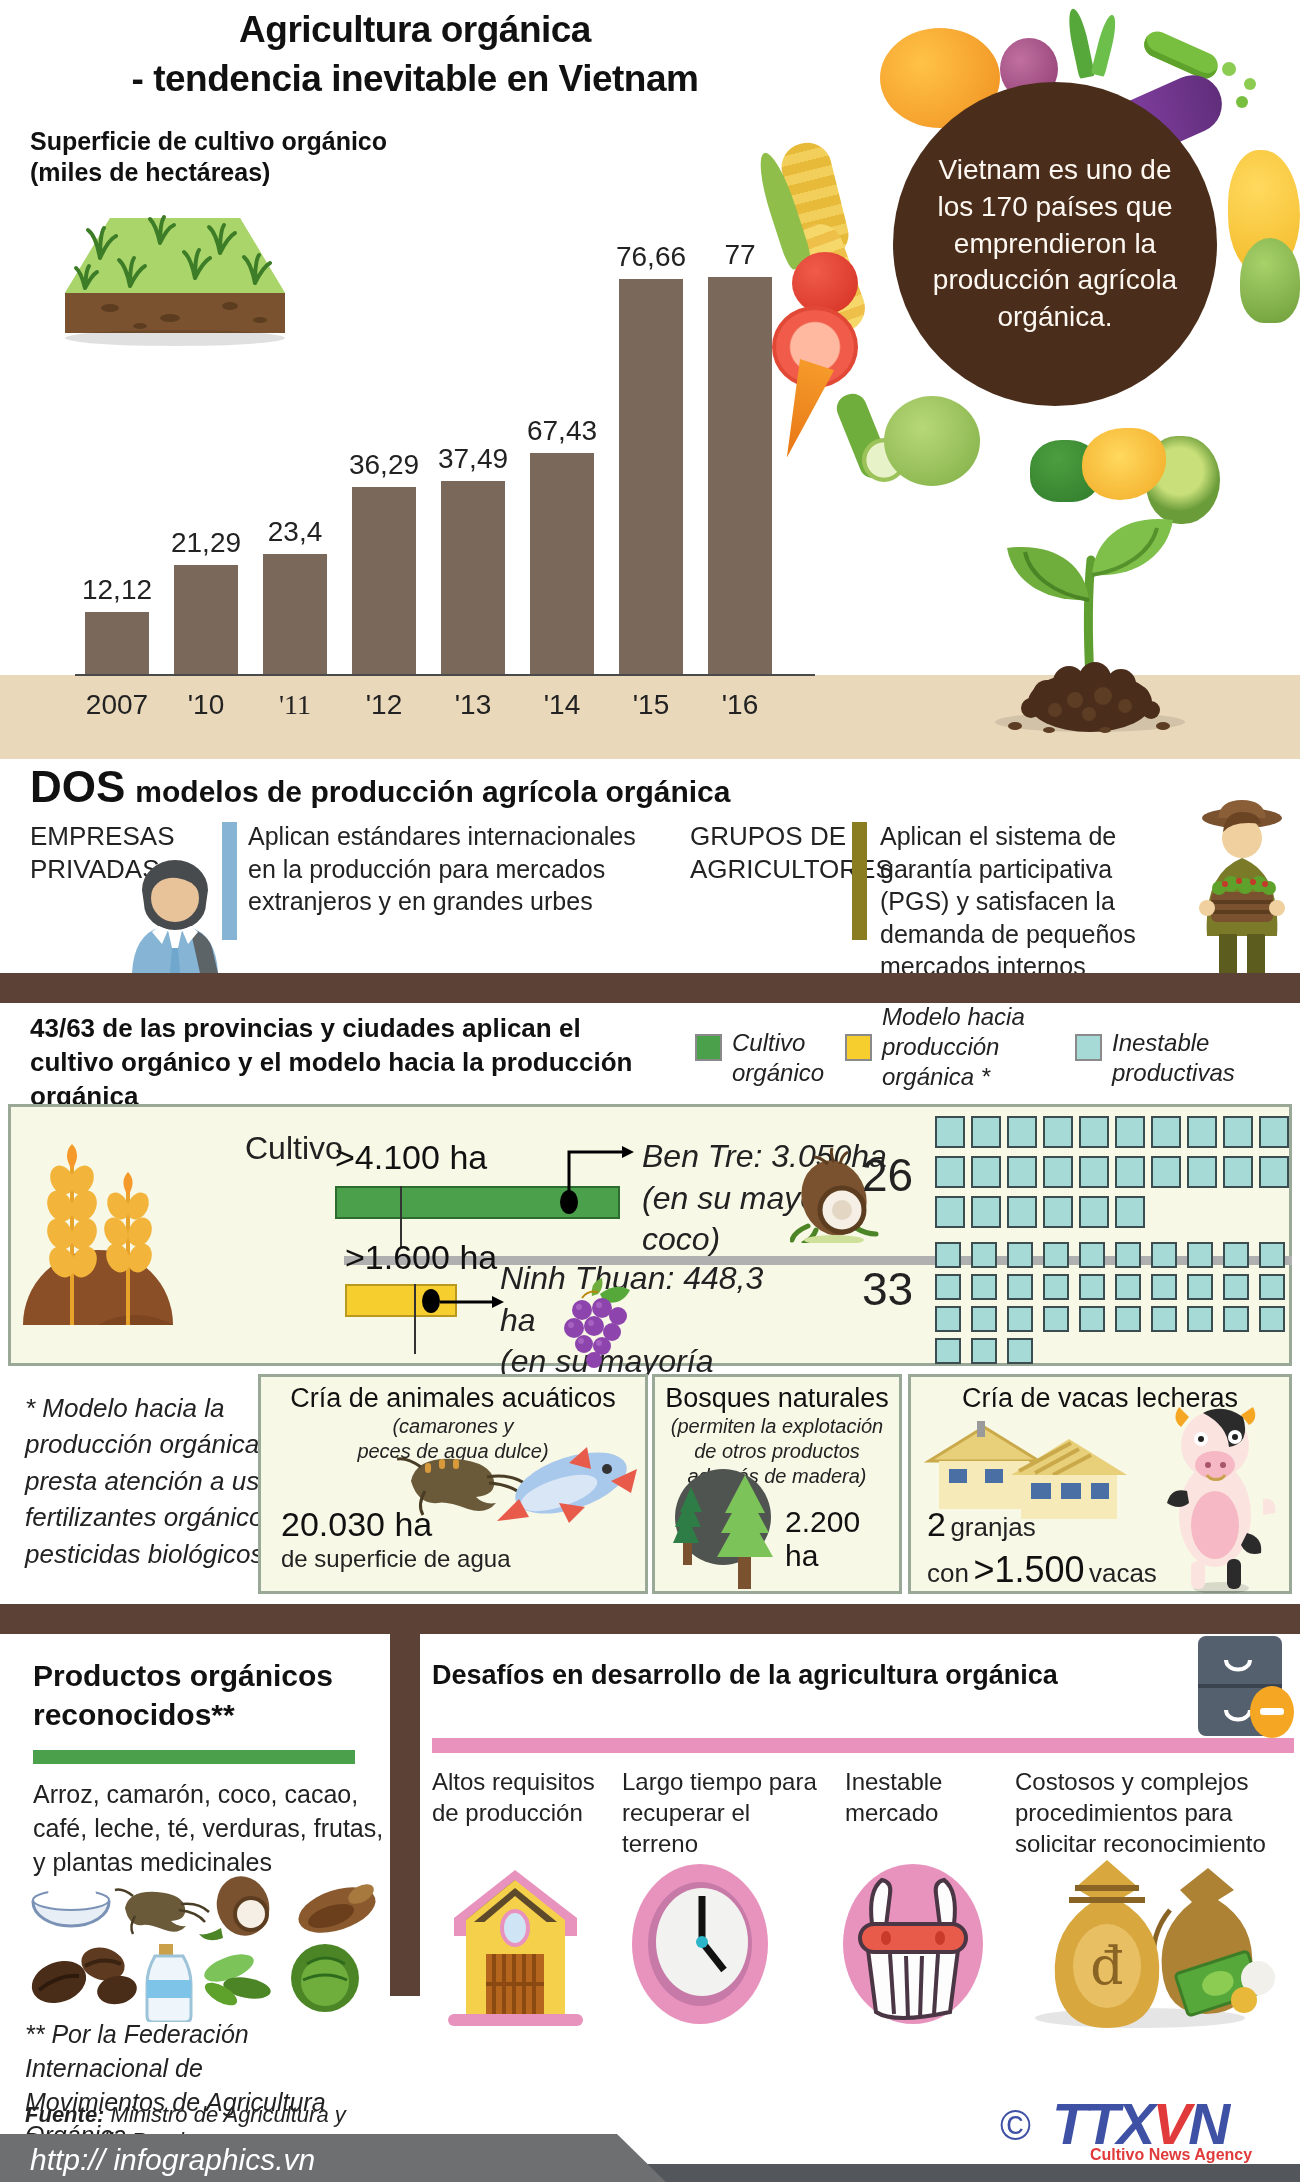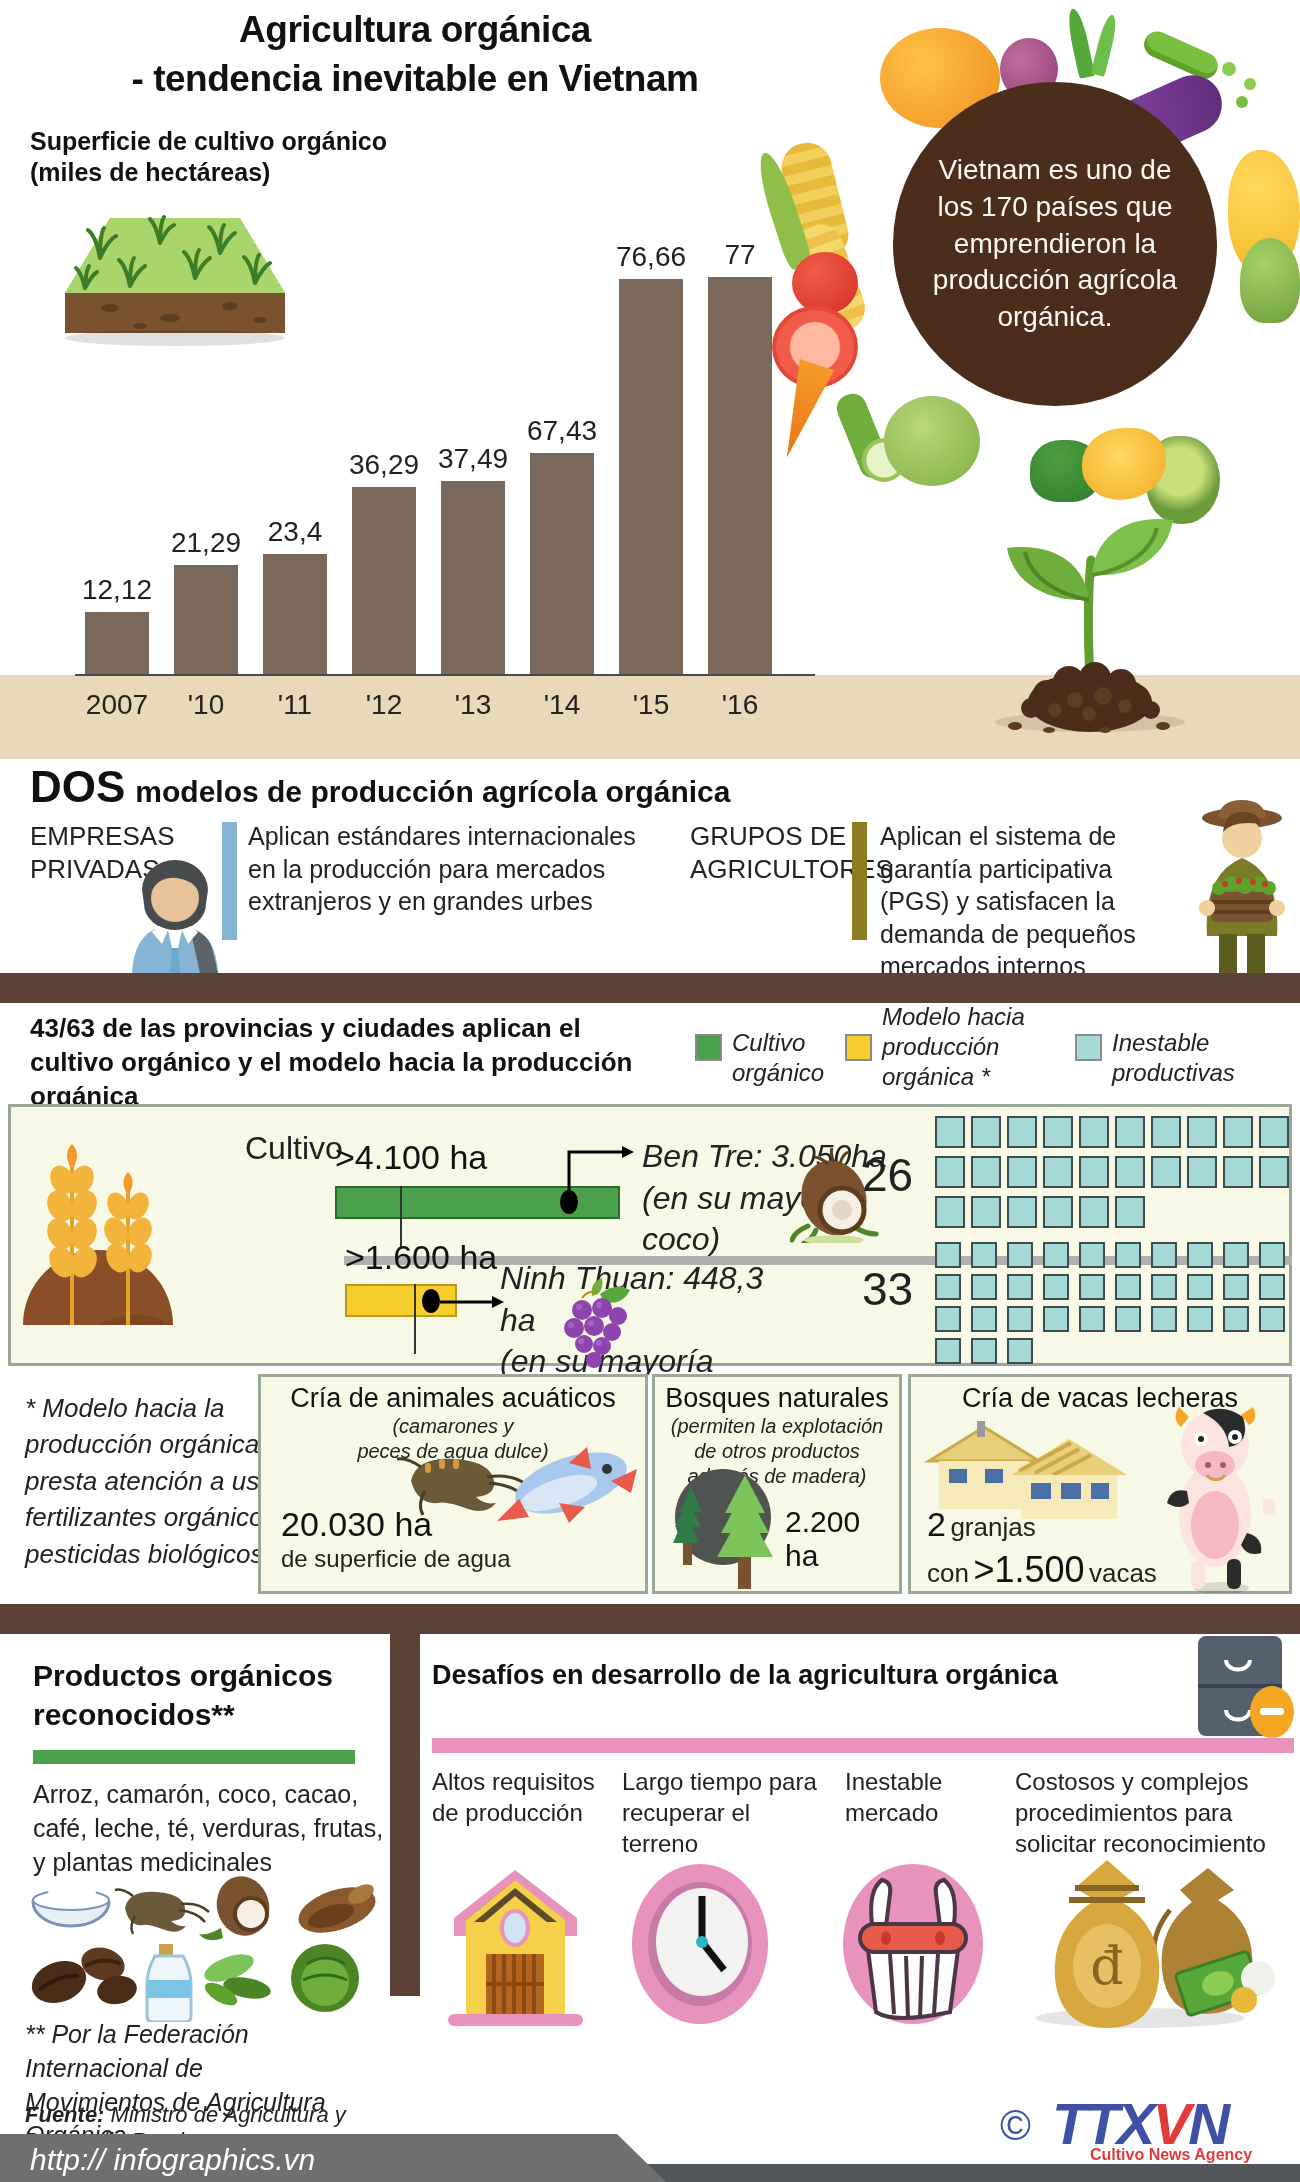--- a/index.html
+++ b/index.html
@@ -125,21 +125,21 @@
   <div class="abs tan-band"></div>
   <div id="bar-area">
       <div class="bar" style="left: 85px; top: 612px; width: 64px; height: 63px; background: rgb(122, 105, 90);"></div>
       <div class="bar-value" style="left: 57px; top: 574px; width: 120px;">12,12</div>
       <div class="bar-cat" style="left: 57px; top: 689px; width: 120px;">2007</div>
       <div class="bar" style="left: 174px; top: 565px; width: 64px; height: 110px; background: rgb(122, 105, 90);"></div>
       <div class="bar-value" style="left: 146px; top: 527px; width: 120px;">21,29</div>
       <div class="bar-cat" style="left: 146px; top: 689px; width: 120px;">'10</div>
       <div class="bar" style="left: 263px; top: 554px; width: 64px; height: 121px; background: rgb(122, 105, 90);"></div>
       <div class="bar-value" style="left: 235px; top: 516px; width: 120px;">23,4</div>
-      <div class="bar-cat" style="left: 235px; top: 689px; width: 120px;">'11</div>
+      <div class="bar-cat" style="left: 235px; top: 689px; width: 120px; font-family: Liberation Serif, serif;">'11</div>
       <div class="bar" style="left: 352px; top: 487px; width: 64px; height: 188px; background: rgb(122, 105, 90);"></div>
       <div class="bar-value" style="left: 324px; top: 449px; width: 120px;">36,29</div>
       <div class="bar-cat" style="left: 324px; top: 689px; width: 120px;">'12</div>
       <div class="bar" style="left: 441px; top: 481px; width: 64px; height: 194px; background: rgb(122, 105, 90);"></div>
       <div class="bar-value" style="left: 413px; top: 443px; width: 120px;">37,49</div>
       <div class="bar-cat" style="left: 413px; top: 689px; width: 120px;">'13</div>
       <div class="bar" style="left: 530px; top: 453px; width: 64px; height: 222px; background: rgb(122, 105, 90);"></div>
       <div class="bar-value" style="left: 502px; top: 415px; width: 120px;">67,43</div>
       <div class="bar-cat" style="left: 502px; top: 689px; width: 120px;">'14</div>
       <div class="bar" style="left: 619px; top: 279px; width: 64px; height: 396px; background: rgb(122, 105, 90);"></div>

